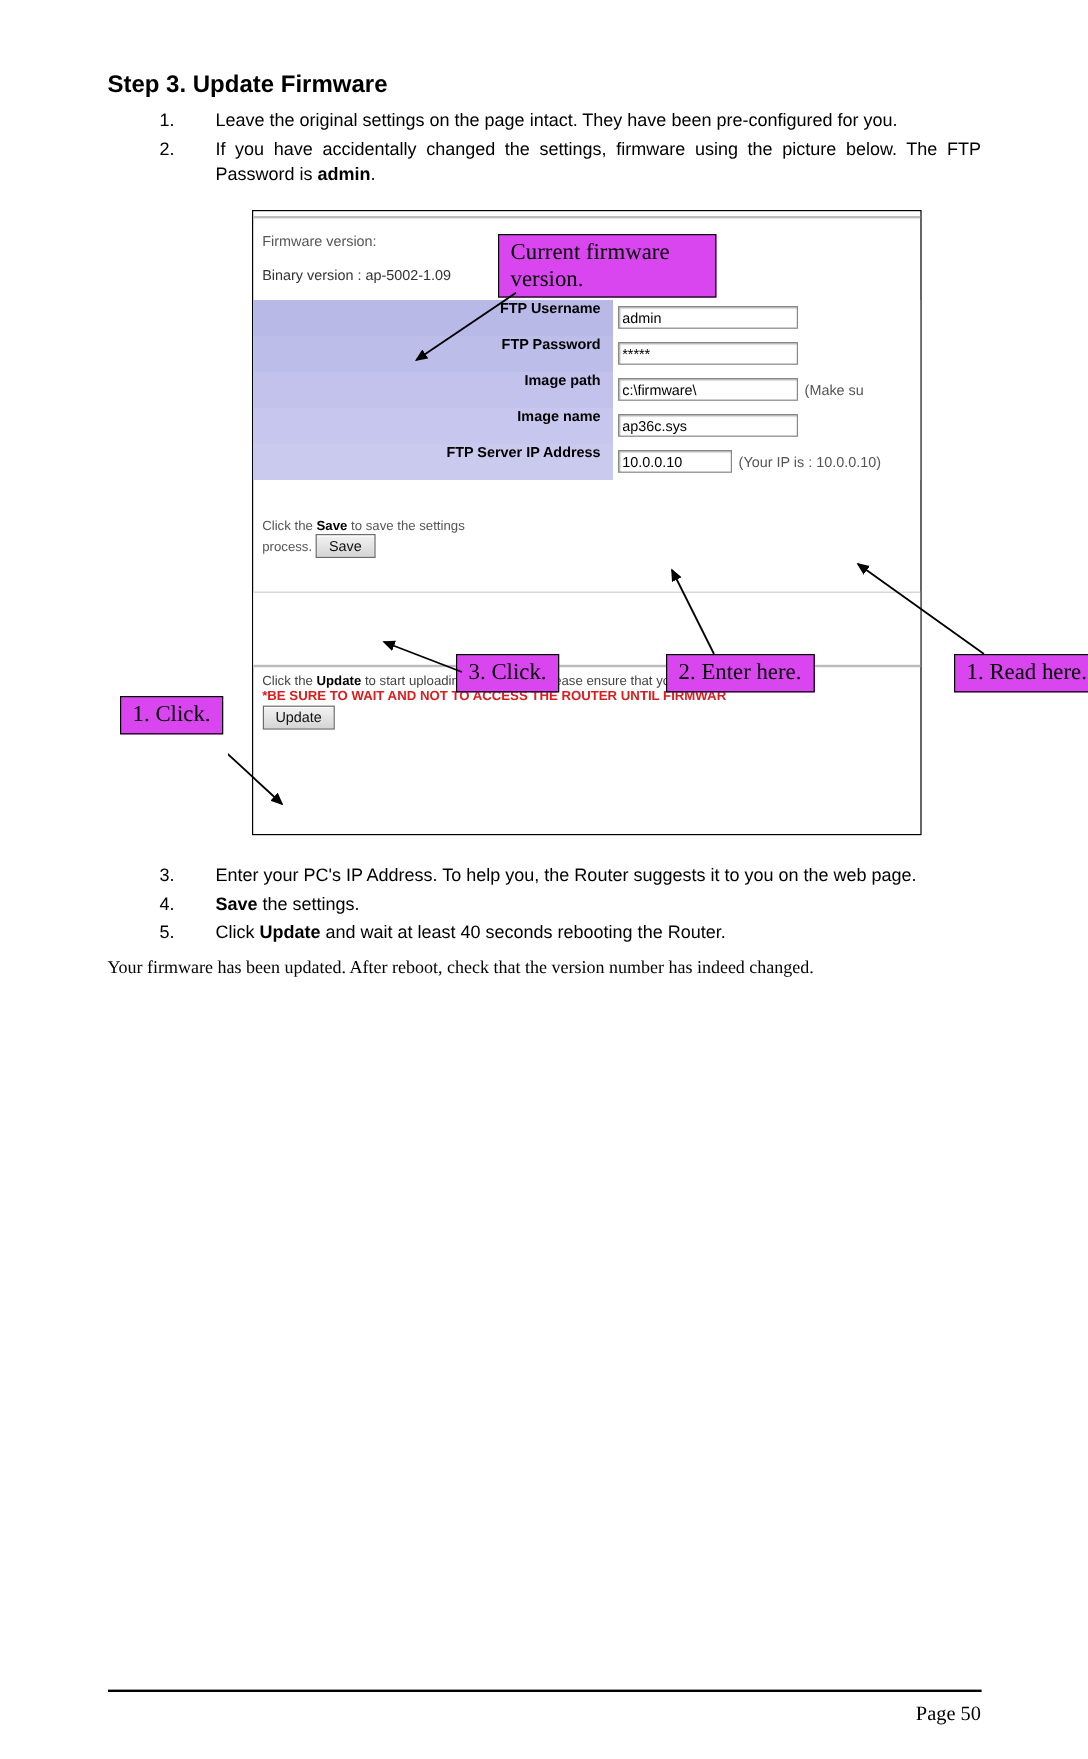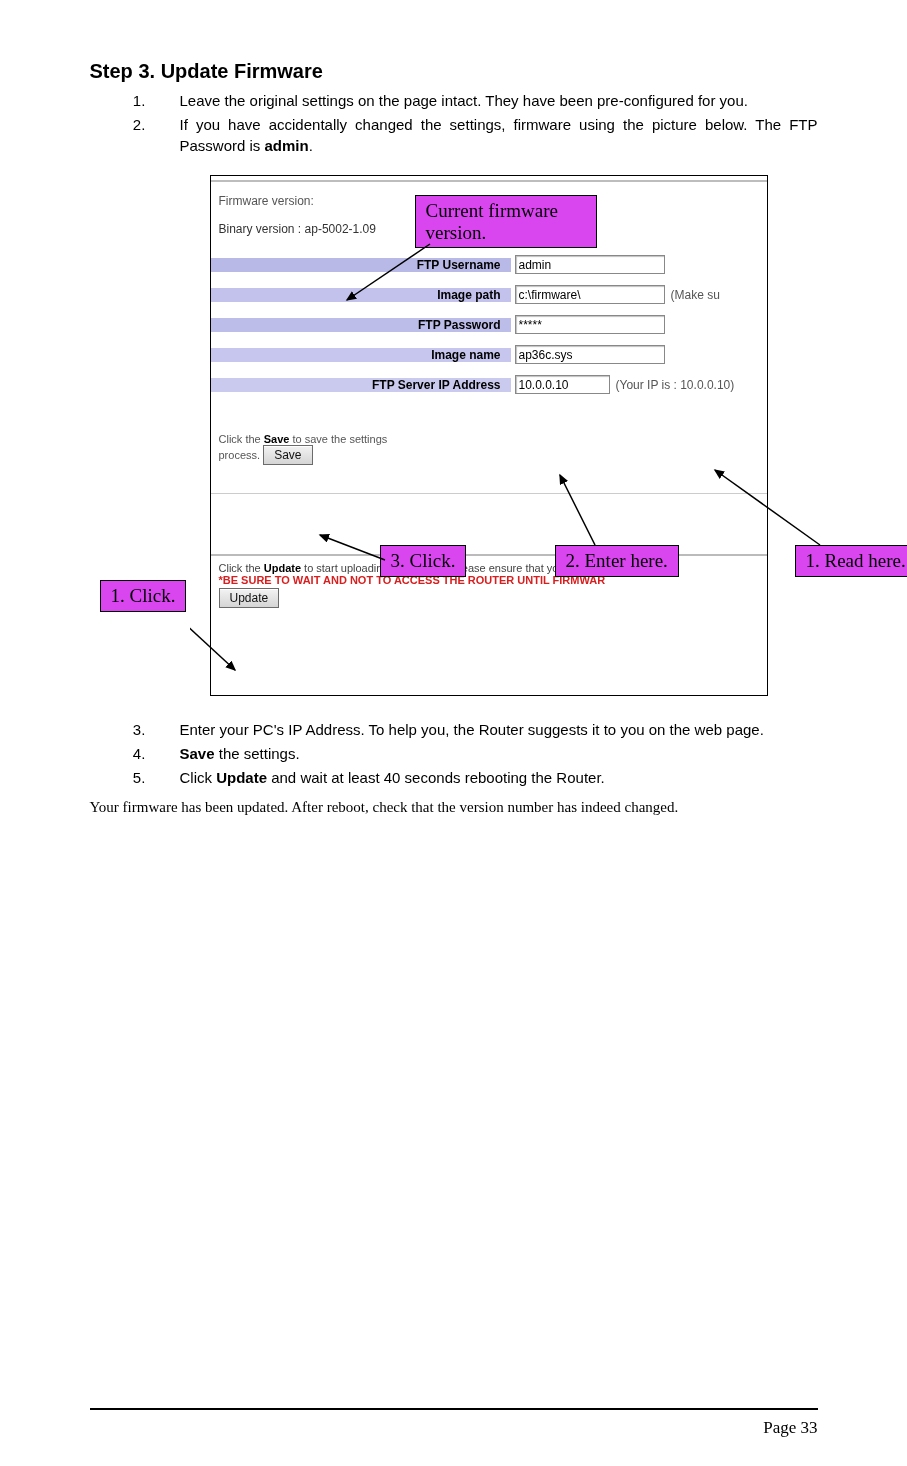--- a/index.html
+++ b/index.html
@@ -6,21 +6,21 @@
   .page{width:772px;min-height:1466px;margin:0 auto;position:relative;padding:60px 22px 40px 22px;box-sizing:border-box;}
   .step-title{font-size:20px;font-weight:bold;margin:0 0 8px 0;}
   ol.num{margin:0 0 14px 60px;padding:0;font-size:15px;line-height:1.35;}
   ol.num>li{margin-bottom:4px;text-align:justify;padding-left:30px;}
   .figure{position:relative;width:790px;height:550px;margin-left:100px;}
   .panel{position:absolute;left:20px;top:5px;width:556px;height:519px;border:1px solid #000;background:#fff;overflow:hidden;font-family:Verdana,Arial,sans-serif;font-size:12px;color:#444;}
   .panel-title{color:#1a35b5;font-weight:bold;font-size:14px;padding:6px 8px 2px 8px;}
   .hr{height:2px;background:#bdbdbd;margin:4px 0 10px 0;}
   .ver-label{padding:2px 8px 14px 8px;color:#555;}
   .binary{padding:0 8px 14px 8px;color:#333;}
-  .frow{display:flex;align-items:center;height:30px;}
+  .frow{display:flex;height:30px;}
   .frow .lab{width:300px;text-align:right;padding-right:10px;color:#000;font-weight:bold;font-size:12px;box-sizing:border-box;}
   .frow .ctl{flex:1;display:flex;align-items:center;gap:6px;background:#fff;height:30px;padding-left:4px;}
   .frow .ctl input{font-family:Verdana,Arial,sans-serif;font-size:12px;border:1px solid #888;box-shadow:inset 1px 1px 1px rgba(0,0,0,.25);height:19px;box-sizing:border-box;padding:1px 3px;}
   .save-row{display:flex;align-items:flex-start;padding:2px 8px;color:#555;font-size:11px;gap:0;margin-top:28px;}
   .save-row .txt{padding-top:3px;}
   .save-row .txt b{color:#000;}
   .btn{display:inline-block;border:1px solid #6b6b6b;background:linear-gradient(#f3f3f3,#d5d5d5);padding:2px 10px;font-size:12px;color:#111;box-shadow:inset 0 1px 0 #fff;cursor:pointer;}
   .panel-blank{height:60px;background:#fff;}
   .update-block{padding:6px 8px;font-size:11px;color:#444;}
   .update-block b{color:#000;}
@@ -56,30 +56,30 @@
       <div class="binary">Binary version : ap-5002-1.09</div>
 
       <div>
         <div class="frow">
           <div class="lab" style="background:#b9b9e8">FTP Username</div>
           <div class="ctl">
               <input style="width: 150px;" value="admin">
             </div>
         </div>
         <div class="frow">
+          <div class="lab" style="background:#bdbdea">FTP Password</div>
+          <div class="ctl">
+              <input style="width: 150px;" value="*****">
+            </div>
+        </div>
+        <div class="frow">
           <div class="lab" style="background:#c2c2ec">Image path</div>
           <div class="ctl">
               <input style="width: 150px;" value="c:\firmware\">
               <span class="big-hint">(Make su</span>
-            </div>
-        </div>
-        <div class="frow">
-          <div class="lab" style="background:#bdbdea">FTP Password</div>
-          <div class="ctl">
-              <input style="width: 150px;" value="*****">
             </div>
         </div>
         <div class="frow">
           <div class="lab" style="background:#c6c6ee">Image name</div>
           <div class="ctl">
               <input style="width: 150px;" value="ap36c.sys">
             </div>
         </div>
         <div class="frow">
           <div class="lab" style="background:#cacaee">FTP Server IP Address</div>
@@ -134,14 +134,14 @@
 
   <ol class="num2" start="3">
     <li><span>Enter your PC's IP Address. To help you, the Router suggests it to you on the web page.</span></li>
     <li><b>Save</b><span> the settings.</span></li>
     <li><span>Click </span><b>Update</b><span> and wait at least 40 seconds rebooting the Router.</span></li>
   </ol>
 
   <p class="body-text">Your firmware has been updated. After reboot, check that the version number has indeed changed.</p>
 
   <div class="footer-rule"></div>
-  <div class="page-num">Page 33</div>
+  <div class="page-num">Page 50</div>
 </div>
 
 </body></html>

